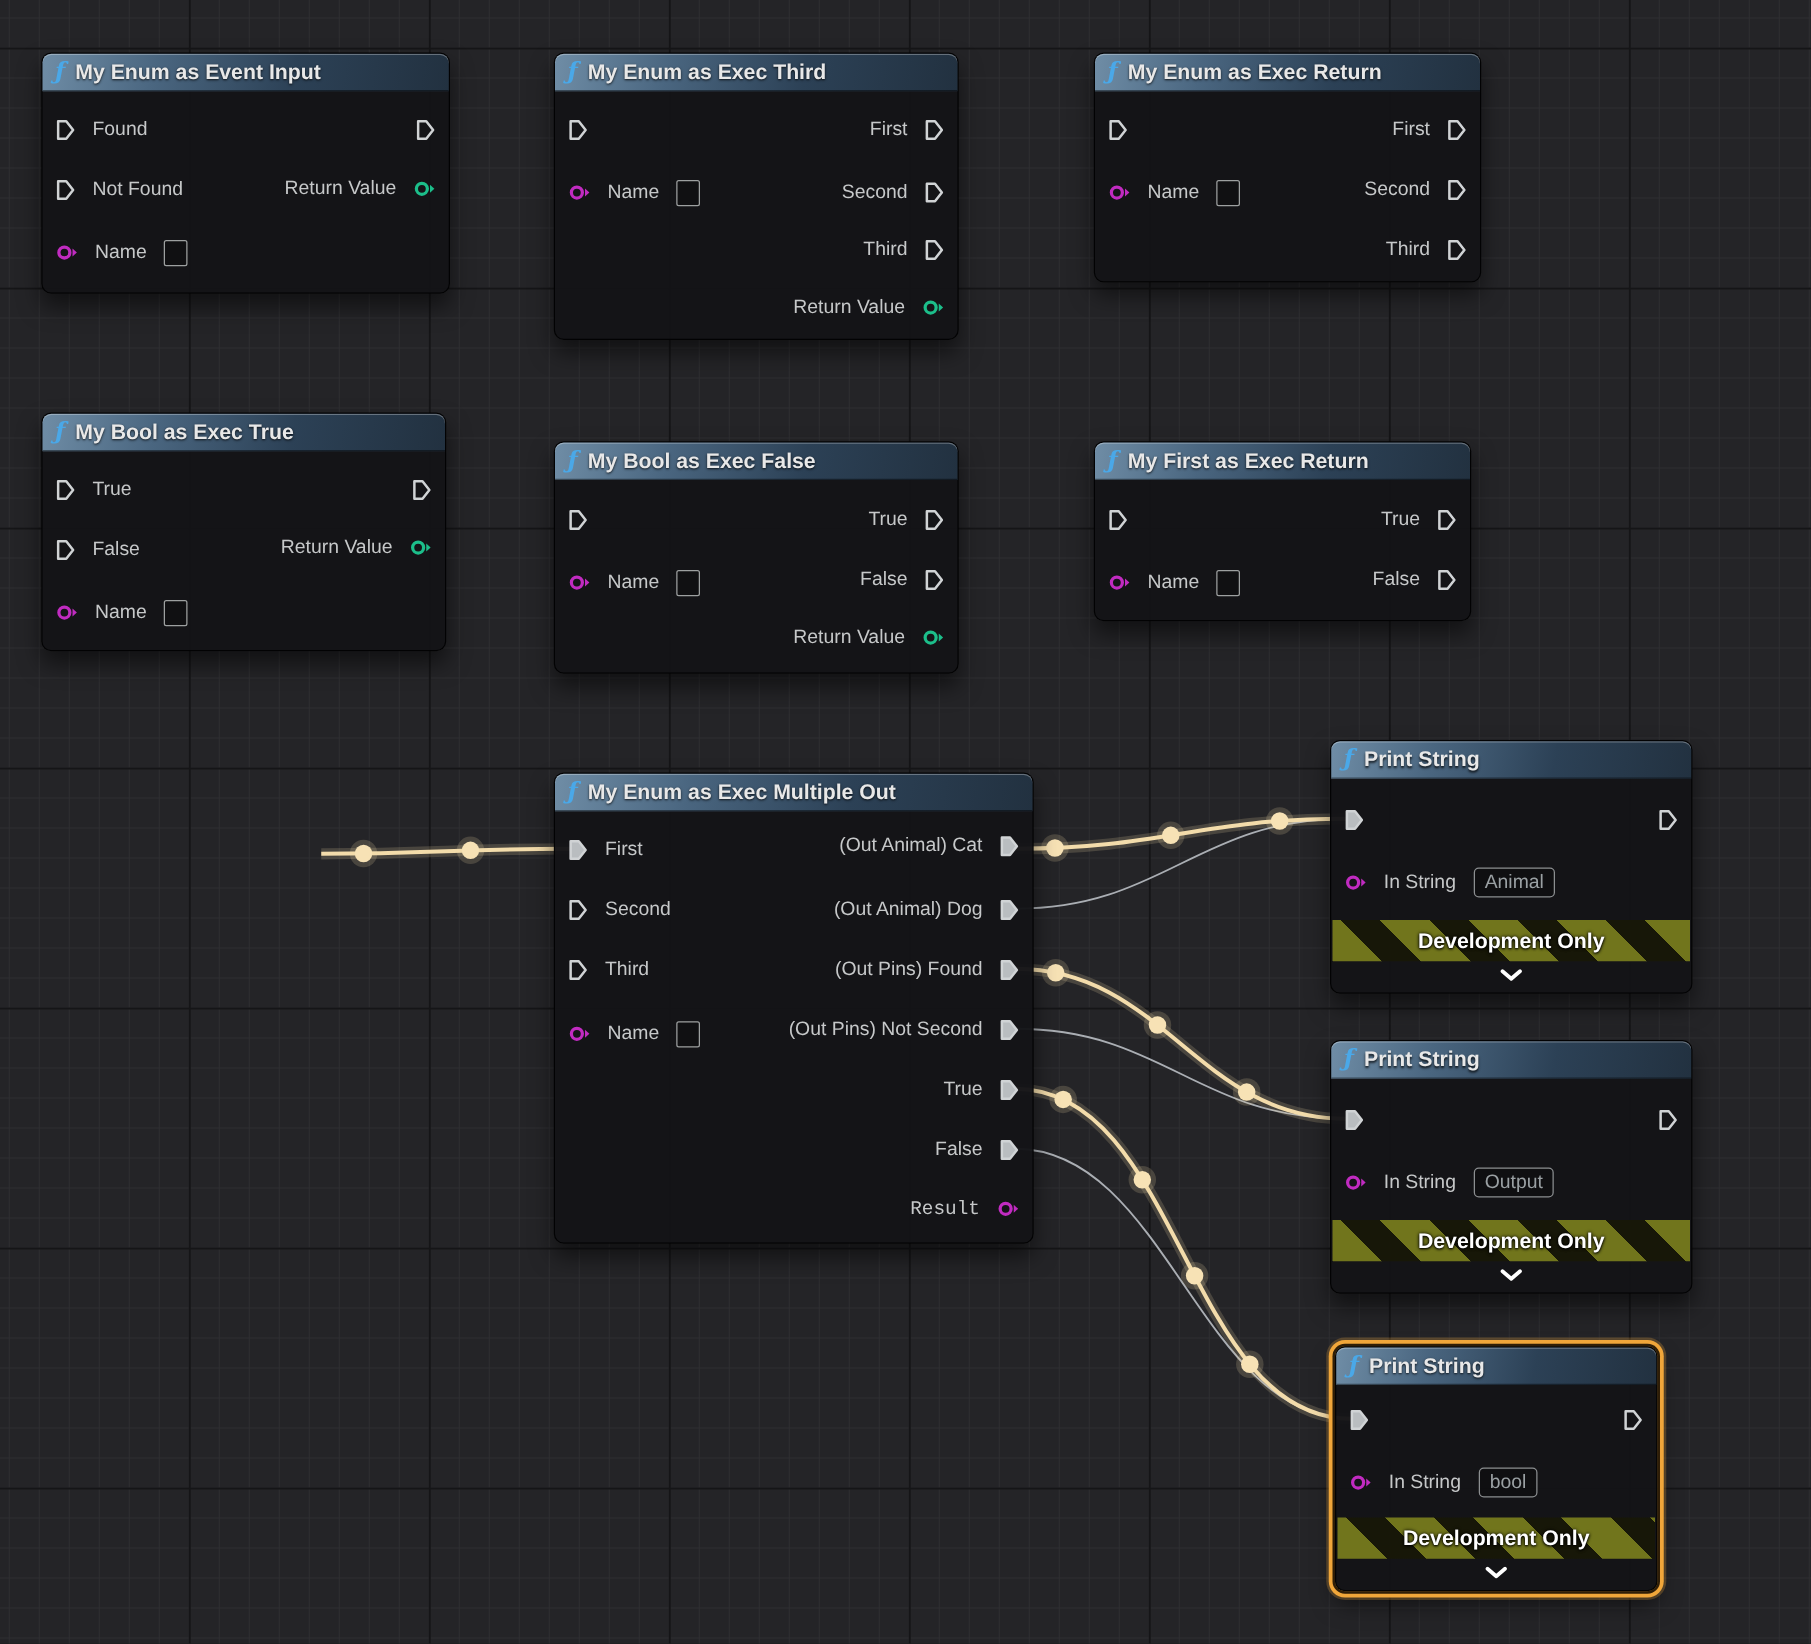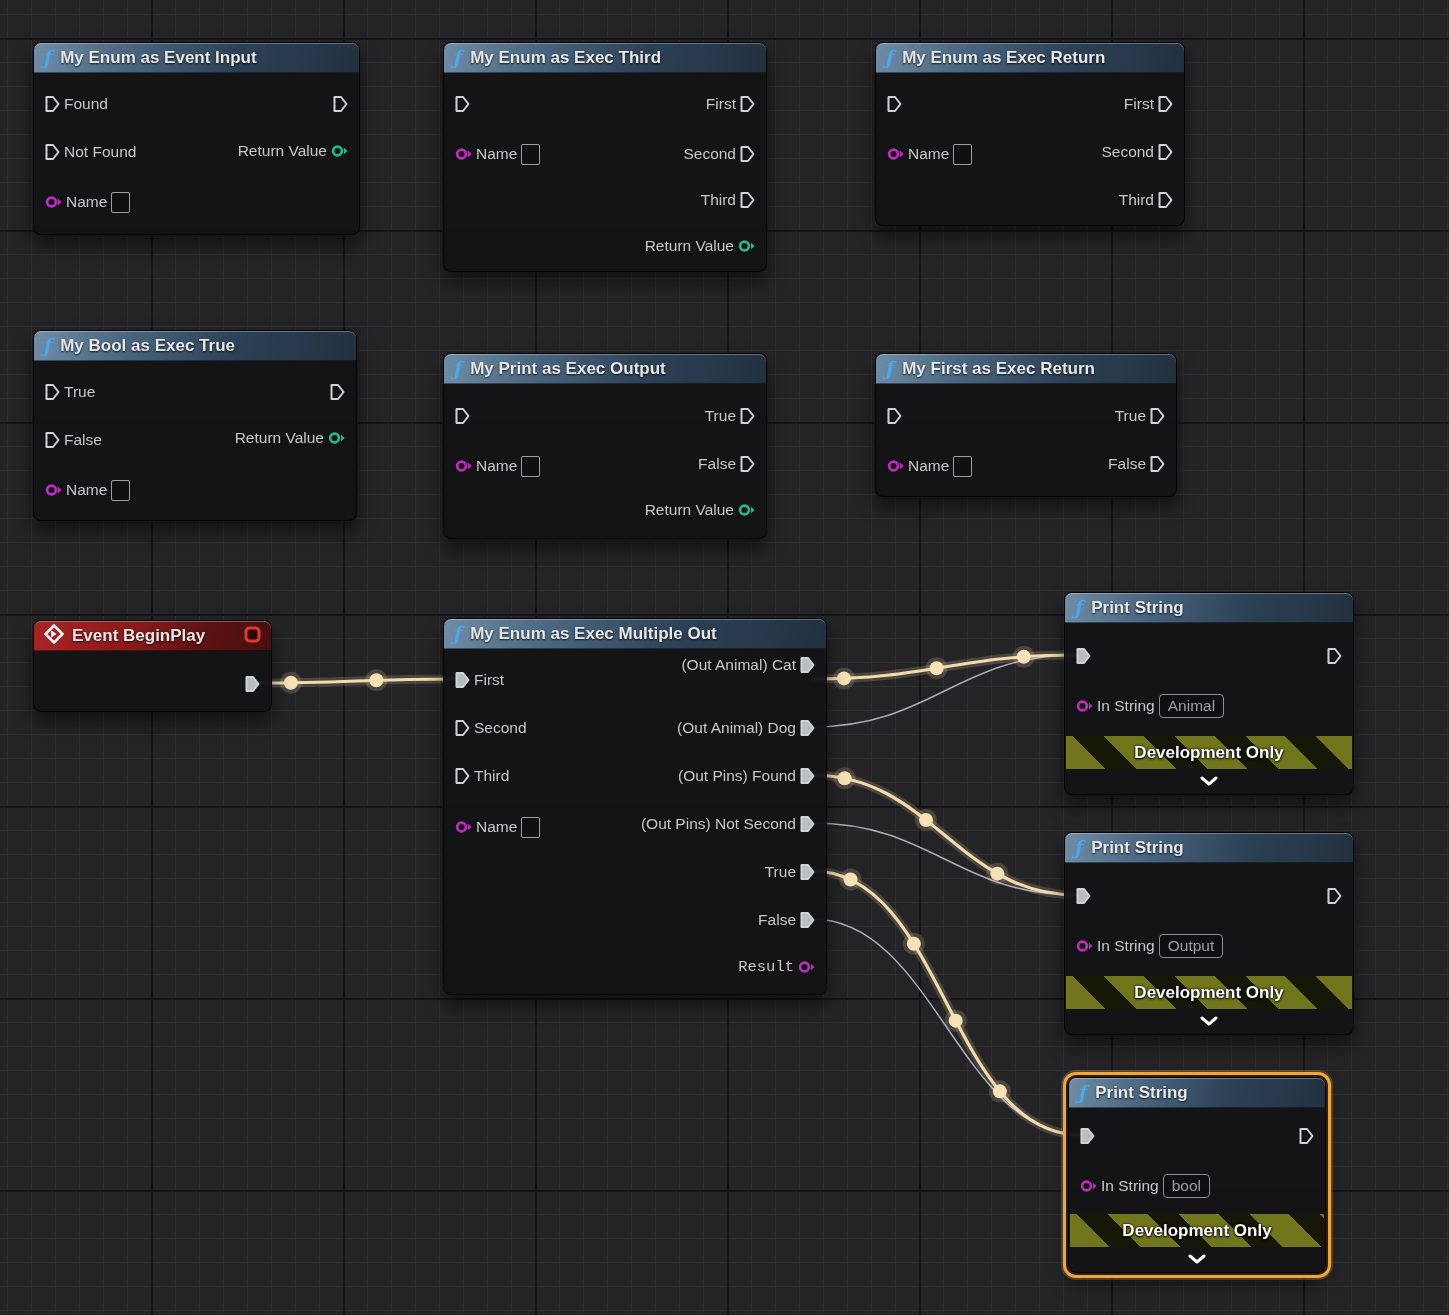--- a/index.html
+++ b/index.html
@@ -38,21 +38,21 @@
   }
   .fn-icon{
     font-family:"DejaVu Serif",serif;font-style:italic;font-weight:bold;
     color:#4aa8e8;font-size:19px;line-height:1;transform:translateY(-1px);
   }
   .title{
     color:#e8e8e8;font-size:17px;font-weight:bold;white-space:nowrap;
     text-shadow:0 1px 2px rgba(0,0,0,.85);
   }
   .event-stop{margin-left:auto;}
-  .pin-row{position:absolute;height:24px;display:flex;align-items:center;gap:4px;}
+  .pin-row{position:absolute;height:24px;display:flex;align-items:center;gap:14px;}
   .pin-row.left{left:11px;}
   .pin-row.right{right:11px;}
   .pin-label{color:#c6c8c9;font-size:15.5px;white-space:nowrap;}
   .checkbox{
     width:19px;height:21px;border:1.6px solid #9da0a0;border-radius:2px;
     background:rgba(0,0,0,.2);box-sizing:border-box;
   }
   .textbox{
     height:24px;line-height:22px;padding:0 8px;min-width:26px;
     border:1.6px solid #8b8e90;border-radius:4px;box-sizing:border-box;
@@ -309,21 +309,21 @@
           <svg width="17" height="16" viewBox="0 0 17 16">
             <circle cx="6.5" cy="8" r="4.4" fill="none" stroke="#1cbe8a" stroke-width="2.6"></circle>
             <path d="M13 4.8 L16.5 8 L13 11.2 Z" fill="#1cbe8a"></path>
           </svg>
         </span>
       </div>
     </div>
     <div class="node fn" style="left: 443px; top: 353px; width: 322px; height: 184px;">
       <div class="header">
         <span class="fn-icon">ƒ</span>
-        <span class="title">My Print as Exec Output</span>
+        <span class="title">My Bool as Exec False</span>
       </div>
       <div class="pin-row left" style="top: 50px;">
         <span style="display: flex;">
           <svg width="15" height="18" viewBox="0 0 15 18">
             <path d="M1.5 2 L8 2 L13.5 9 L8 16 L1.5 16 Z" stroke="#d0d3d5" stroke-width="2" stroke-linejoin="round" fill="none"></path>
           </svg>
         </span>
         <span class="pin-label"></span>
       </div>
       <div class="pin-row left" style="top: 100px;">
@@ -395,40 +395,20 @@
       </div>
       <div class="pin-row right" style="top: 98px;">
         <span class="pin-label">False</span>
         <span style="display: flex;">
           <svg width="15" height="18" viewBox="0 0 15 18">
             <path d="M1.5 2 L8 2 L13.5 9 L8 16 L1.5 16 Z" stroke="#d0d3d5" stroke-width="2" stroke-linejoin="round" fill="none"></path>
           </svg>
         </span>
       </div>
     </div>
-    <div class="node event" style="left: 33px; top: 620px; width: 237px; height: 90px;">
-      <div class="header">
-        <span><svg width="20" height="20" viewBox="0 0 20 20">
-            <path d="M10 1.5 L18.5 10 L10 18.5 L1.5 10 Z" fill="none" stroke="#f2f2f2" stroke-width="2.6" stroke-linejoin="round"></path>
-            <path d="M7 6.2 L12.6 10 L7 13.8 Z" fill="#f2f2f2"></path>
-          </svg></span>
-        <span class="title">Event BeginPlay</span>
-        <span class="event-stop"><svg width="17" height="17" viewBox="0 0 17 17">
-            <rect x="2" y="2" width="13" height="13" rx="3.5" fill="rgba(30,4,4,.7)" stroke="#e03a30" stroke-width="3"></rect>
-          </svg></span>
-      </div>
-      <div class="pin-row right" style="top: 51px;">
-        <span class="pin-label"></span>
-        <span style="display: flex;">
-          <svg width="15" height="18" viewBox="0 0 15 18">
-            <path d="M1.5 2 L8 2 L13.5 9 L8 16 L1.5 16 Z" stroke="#d0d3d5" stroke-width="2" stroke-linejoin="round" fill="#b9bdc0"></path>
-          </svg>
-        </span>
-      </div>
-    </div>
     <div class="node fn" style="left: 443px; top: 618px; width: 382px; height: 375px;">
       <div class="header">
         <span class="fn-icon">ƒ</span>
         <span class="title">My Enum as Exec Multiple Out</span>
       </div>
       <div class="pin-row left" style="top: 49px;">
         <span style="display: flex;">
           <svg width="15" height="18" viewBox="0 0 15 18">
             <path d="M1.5 2 L8 2 L13.5 9 L8 16 L1.5 16 Z" stroke="#d0d3d5" stroke-width="2" stroke-linejoin="round" fill="#b9bdc0"></path>
           </svg>
@@ -454,21 +434,21 @@
       <div class="pin-row left" style="top: 196px;">
         <span style="display: flex;">
           <svg width="17" height="16" viewBox="0 0 17 16">
             <circle cx="6.5" cy="8" r="4.4" fill="none" stroke="#c12bc1" stroke-width="2.6"></circle>
             <path d="M13 4.8 L16.5 8 L13 11.2 Z" fill="#c12bc1"></path>
           </svg>
         </span>
         <span class="pin-label">Name</span>
         <span class="checkbox"></span>
       </div>
-      <div class="pin-row right" style="top: 34px; margin-left: 12px;">
+      <div class="pin-row right" style="top: 46px; margin-left: 12px;">
         <span class="pin-label">(Out Animal) Cat</span>
         <span style="display: flex;">
           <svg width="15" height="18" viewBox="0 0 15 18">
             <path d="M1.5 2 L8 2 L13.5 9 L8 16 L1.5 16 Z" stroke="#d0d3d5" stroke-width="2" stroke-linejoin="round" fill="#b9bdc0"></path>
           </svg>
         </span>
       </div>
       <div class="pin-row right" style="top: 97px;">
         <span class="pin-label">(Out Animal) Dog</span>
         <span style="display: flex;">

